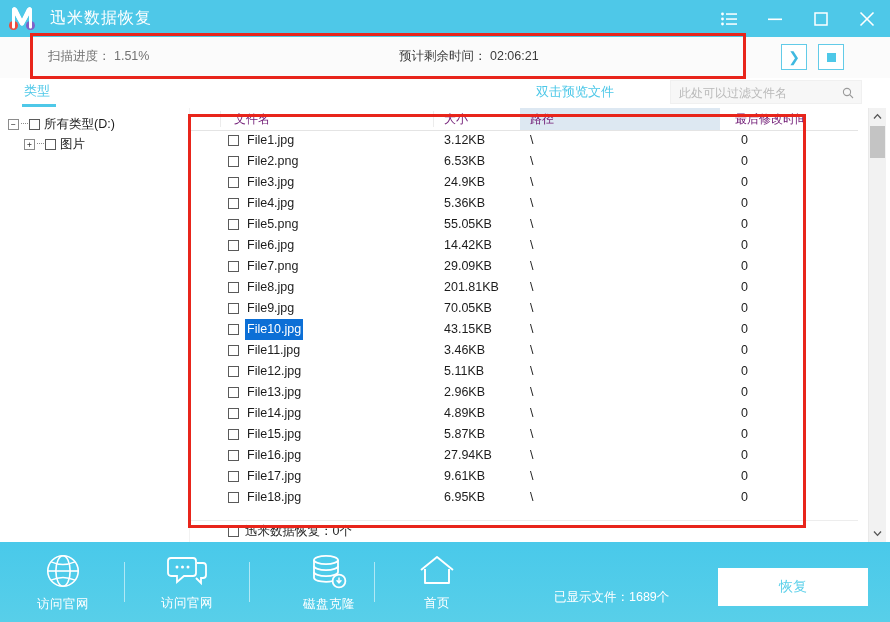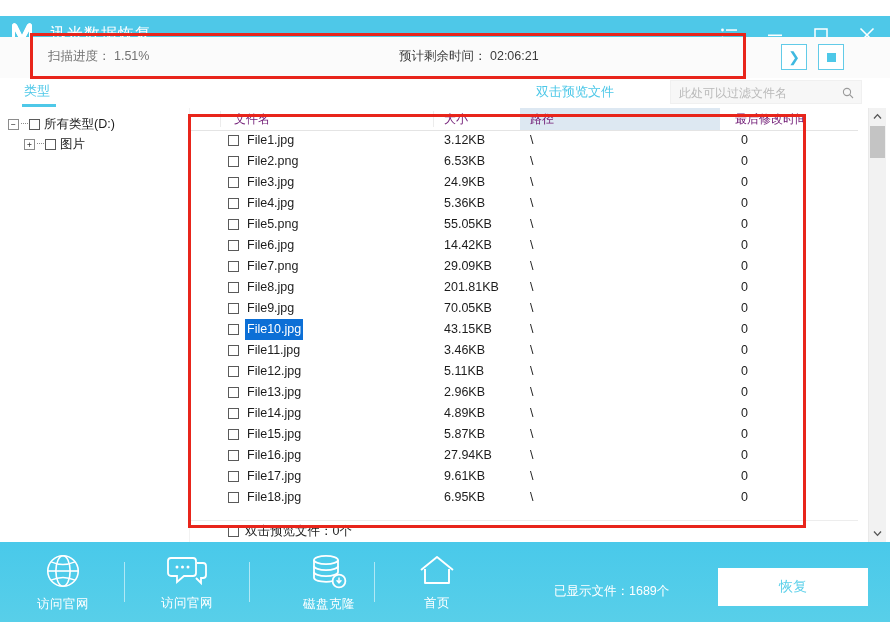--- a/index.html
+++ b/index.html
@@ -6,21 +6,21 @@
   body{
     width:890px;height:622px;overflow:hidden;
     font-family:"Liberation Sans","DejaVu Sans",sans-serif;
     background:#ffffff;
     -webkit-font-smoothing:antialiased;
   }
   .app{position:relative;width:890px;height:622px;background:#fff;}
 
   
   .titlebar{
-    position:absolute;left:0;top:16px;width:890px;height:37px;
+    position:absolute;left:0;top:0;width:890px;height:37px;
     background:#4ec8e8;
     display:flex;align-items:center;
   }
   .logo{
     width:40px;height:32px;margin-left:6px;margin-right:2px;
     position:relative;flex:none;
   }
   .logo svg{display:block;}
   .app-title{
     color:#ffffff;font-size:16px;letter-spacing:1px;
@@ -448,21 +448,21 @@
               <span class="fname">File18.jpg</span>
             </span>
             <span class="c-size">6.95KB</span>
             <span class="c-path">\</span>
             <span class="c-time">0</span>
           </div>
         </div>
 
       <div class="totals-row">
         <span class="cb"></span>
-        <span>双击预览文件：0个</span>
+        <span>迅米数据恢复：0个</span>
       </div>
     </div>
 
     <div class="vscroll">
       <div class="arrow up">
         <svg width="9" height="7" viewBox="0 0 9 7">
           <path d="M1 5.5 L4.5 1.6 L8 5.5" fill="none" stroke="#555" stroke-width="1.3"></path>
         </svg>
       </div>
       <div class="thumb"></div>
@@ -514,20 +514,20 @@
     <div class="fsep" style="left:374px;"></div>
 
     <div class="fitem" style="left:382px;">
       <svg width="42" height="38" viewBox="0 0 42 38">
         <path d="M5 18 L21 5 L37 18" fill="none" stroke="#fff" stroke-width="1.9" stroke-linejoin="round"></path>
         <path d="M9 17 v14 h24 v-14" fill="none" stroke="#fff" stroke-width="1.9" stroke-linejoin="round"></path>
       </svg>
       <span class="lbl">首页</span>
     </div>
 
-    <div class="shown-files" style="top:41px;">已显示文件：1689个</div>
+    <div class="shown-files" style="top:47px;">已显示文件：1689个</div>
   </div>
 
   <div class="recover-btn">恢复</div>
 
   <div class="annot annot-1"></div>
   <div class="annot annot-2"></div>
 </div>
 
 </body></html>

